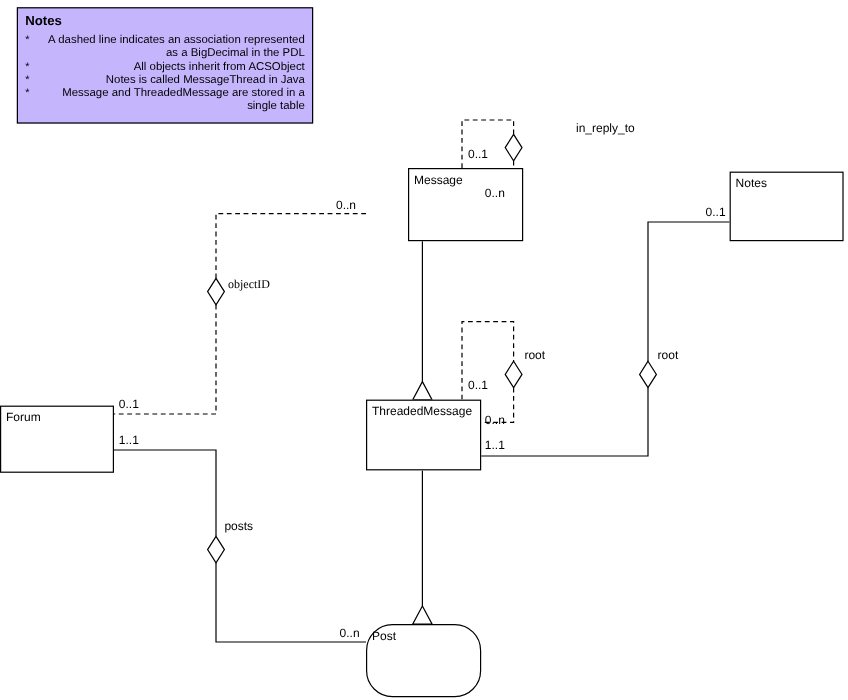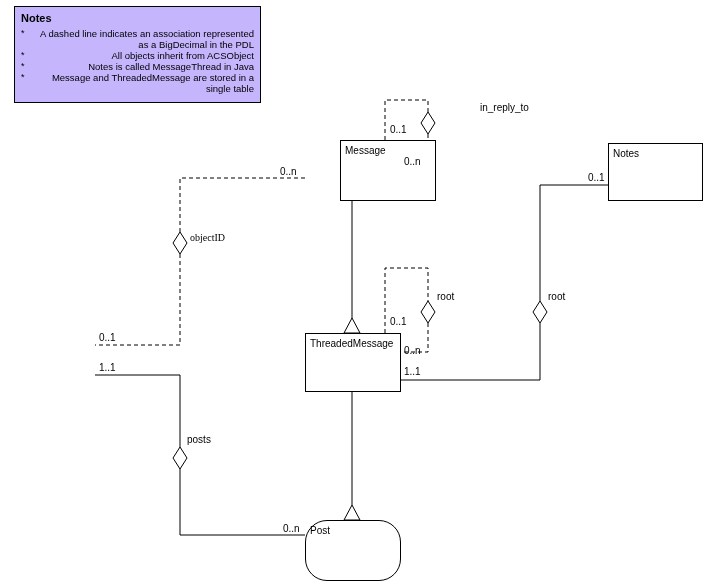--- a/index.html
+++ b/index.html
@@ -141,20 +141,23 @@
   </div>
 
   <div class="class-box" style="left:305px; top:140px; width:96px; height:61px;margin-left:35px;">
     <span class="cls-name">Message</span>
   </div>
 
   <div class="class-box" style="left:608px; top:143px; width:95px; height:58px;">
     <span class="cls-name">Notes</span>
   </div>
 
+  <div class="class-box" style="left:0px; top:338px; width:95px; height:56px;">
+    <span class="cls-name">Forum</span>
+  </div>
 
   <div class="class-box" style="left:305px; top:333px; width:96px; height:59px;">
     <span class="cls-name">ThreadedMessage</span>
   </div>
 
   <div class="class-box" style="left:305px; top:520px; width:96px; height:61px;border-radius:22px;">
     <span class="cls-name">Post</span>
   </div>
 
   <div class="dg-label" style="left:437px; top:102px;margin-left:43px;">in_reply_to</div>

